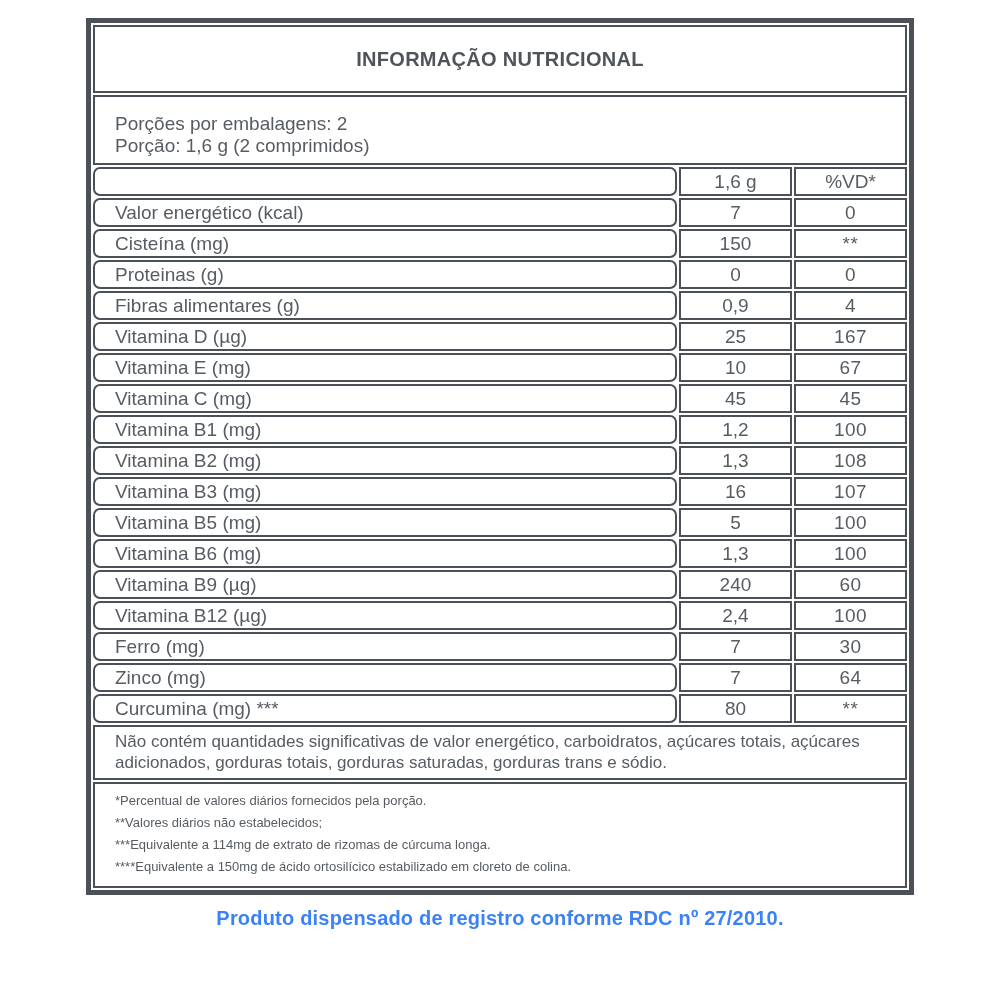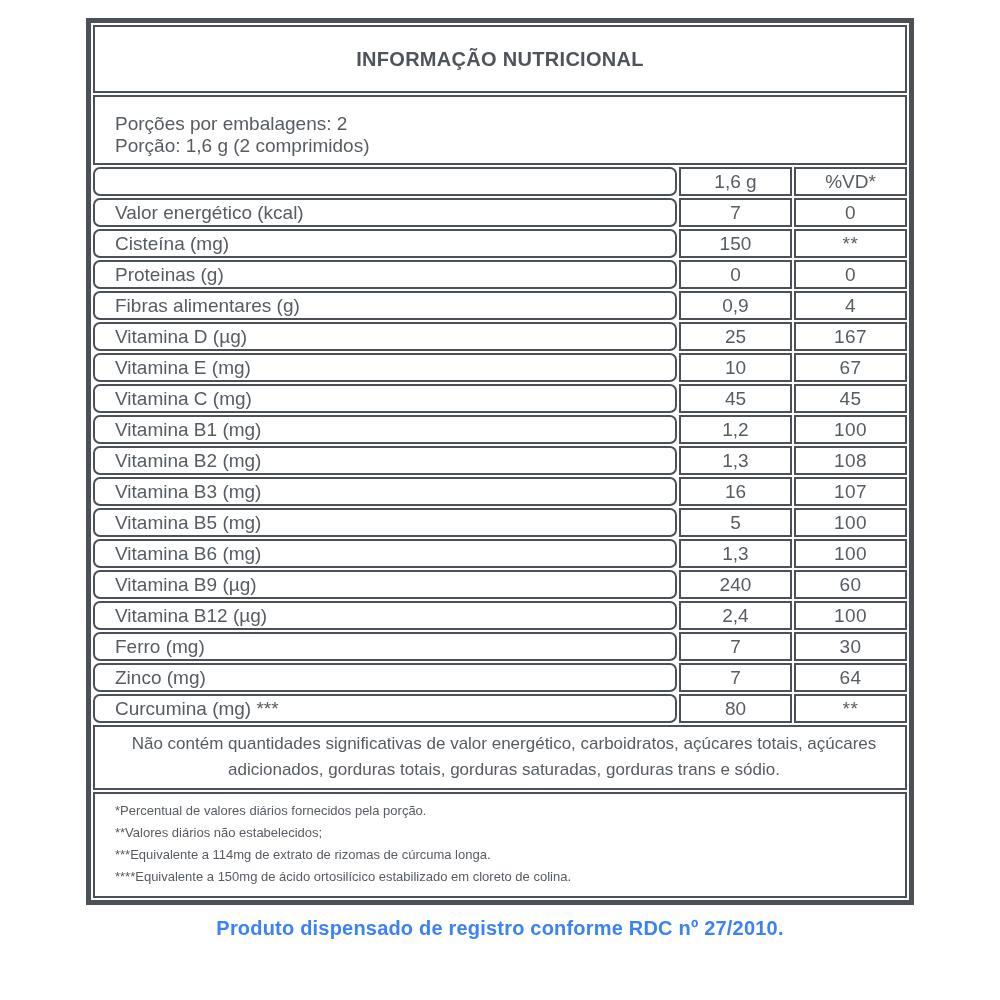--- a/index.html
+++ b/index.html
@@ -59,24 +59,23 @@
   td.label-cell{
     text-align:left;
     padding-left:20px;
     border-radius:7px;
   }
   td.center-cell{
     text-align:center;
   }
   td.note-cell{
     font-size:17px;
-    line-height:26px;
+    line-height:21px;
     white-space:normal;
     padding:4px 12px 5px 20px;
-    text-align:center;
   }
   td.footnotes-cell{
     font-size:13px;
     line-height:22px;
     white-space:normal;
     padding:6px 12px 8px 20px;
   }
   .asterisk-note{letter-spacing:.5px;}
   .caption{
     margin:12px auto 0 auto;

